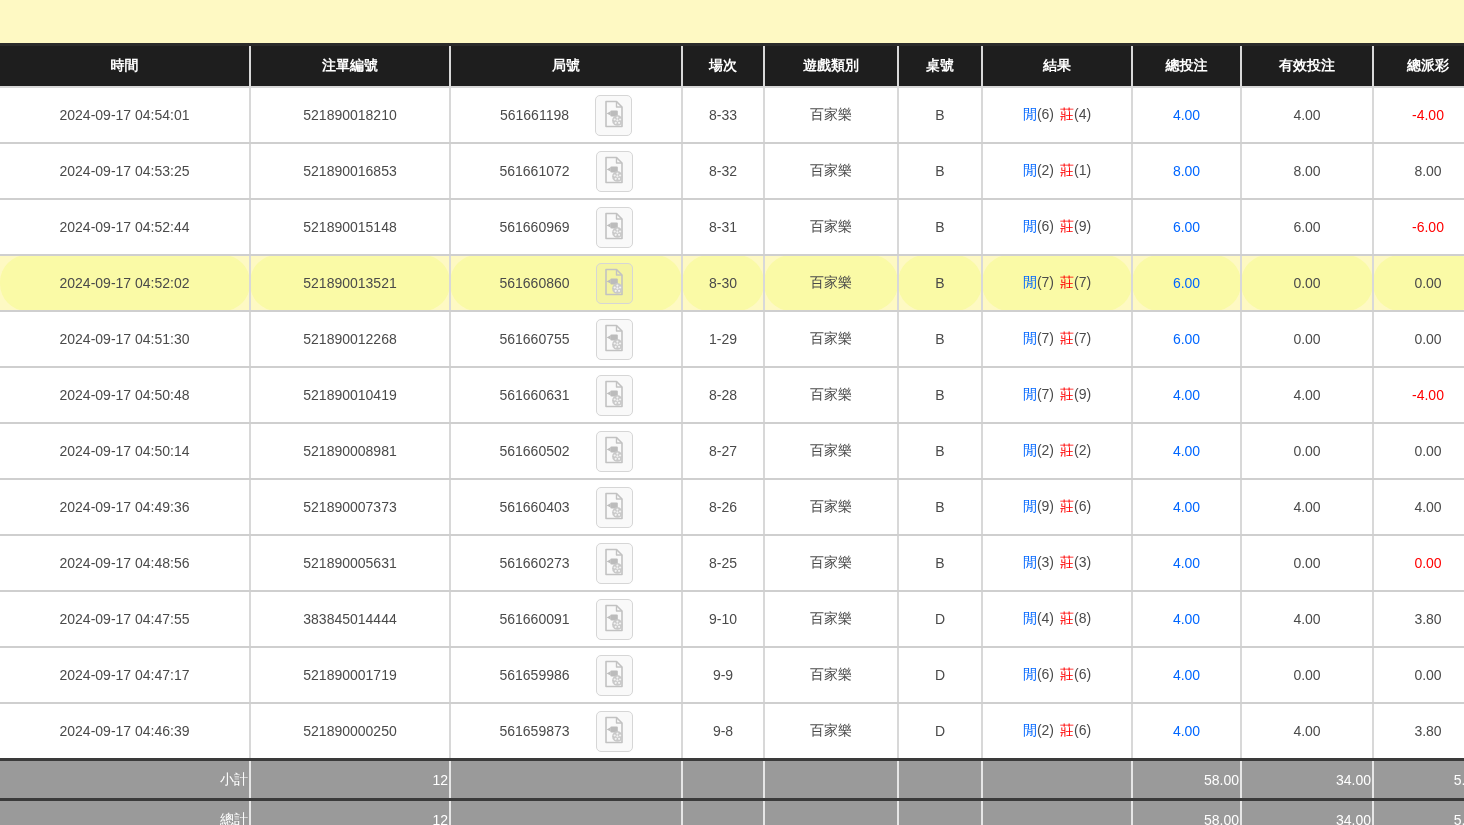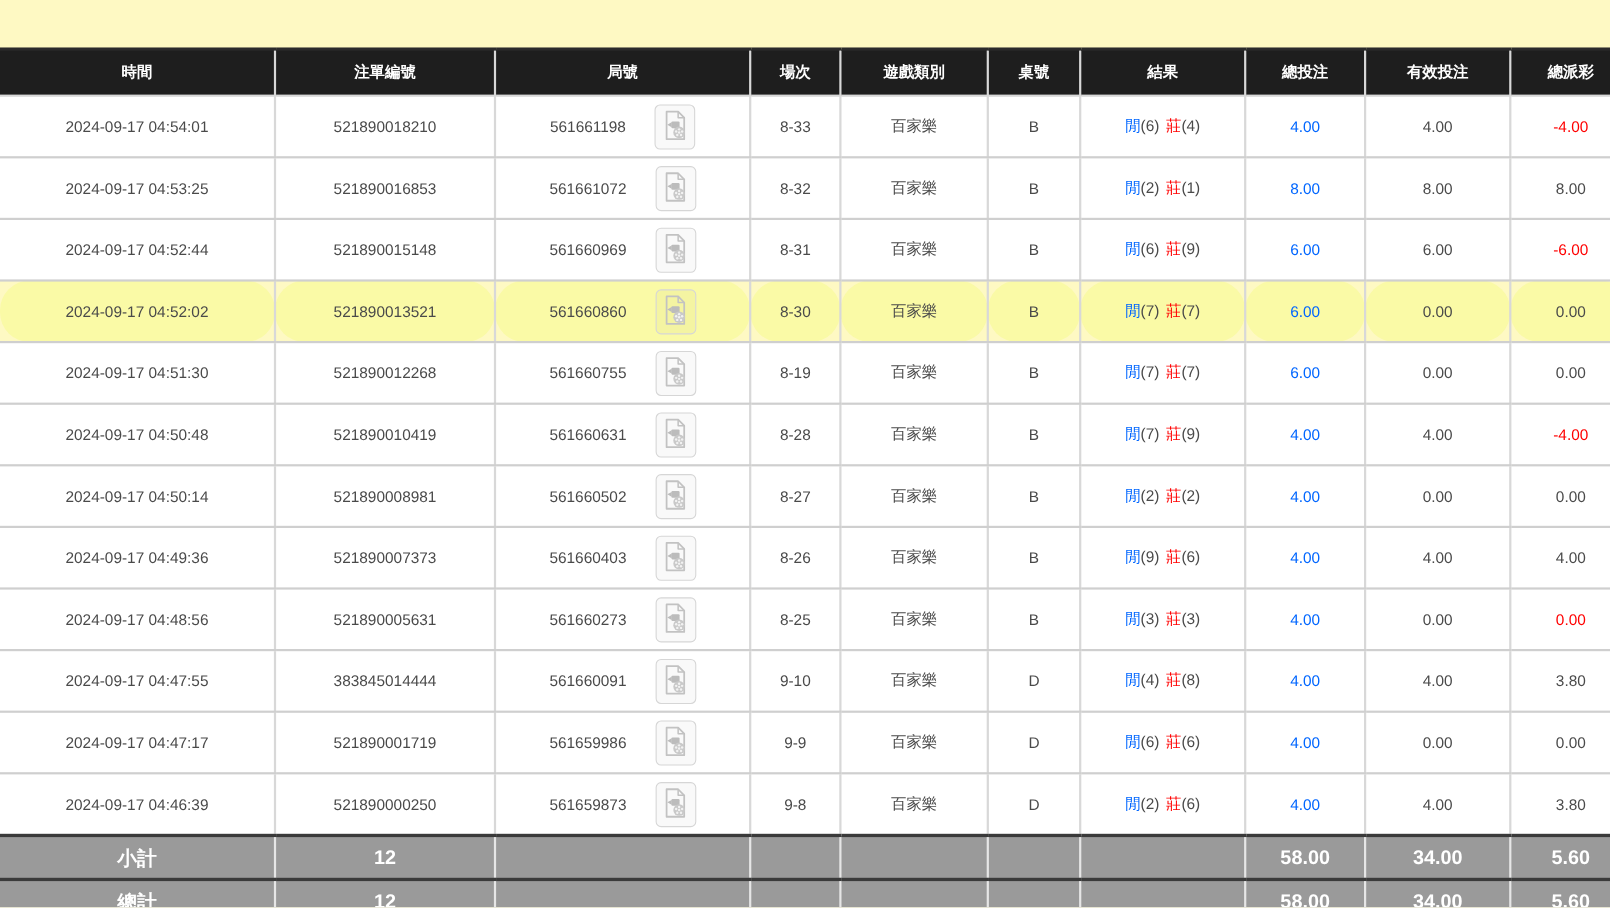--- a/index.html
+++ b/index.html
@@ -32,22 +32,22 @@
   .red{color:var(--loss-red);}
   .p-label{color:var(--player-blue);}
   .b-label{color:var(--banker-red);margin-left:6px;}
   .round-flex{display:inline-flex;align-items:center;justify-content:center;gap:26px;}
   .vid-btn{
     width:37px;height:41px;border:1px solid #d6d6d6;border-radius:5px;
     background:rgba(0,0,0,0.025);display:inline-flex;align-items:center;justify-content:center;
     cursor:pointer;padding:0;
   }
   tfoot td{
-    background:var(--footer-bg);color:var(--footer-text);font-weight:bold;font-size:18px;
-    height:35px;text-align:center;vertical-align:middle;
+    background:var(--footer-bg);color:var(--footer-text);font-weight:normal;font-size:14px;
+    height:35px;text-align:right;vertical-align:middle;
     border-right:2px solid #e6e6e6;border-top:3px solid var(--footer-line);
   }
   tfoot td:last-child{border-right:none;}
   tfoot tr:last-child td{border-bottom:3px solid var(--footer-line);}
 </style>
 </head>
 <body>
 
 <div class="viewport">
   <div class="table-wrap">
@@ -209,21 +209,21 @@
                       <circle cx="15.4" cy="20.4" r="5.3" fill="#c9c9c9"></circle>
                       <circle cx="15.4" cy="20.4" r="1.1" fill="#f2f2f2"></circle>
                       <circle cx="15.4" cy="17.6" r="1.1" fill="#f2f2f2"></circle>
                       <circle cx="18.1" cy="19.5" r="1.1" fill="#f2f2f2"></circle>
                       <circle cx="17.1" cy="22.8" r="1.1" fill="#f2f2f2"></circle>
                       <circle cx="13.7" cy="22.8" r="1.1" fill="#f2f2f2"></circle>
                       <circle cx="12.7" cy="19.5" r="1.1" fill="#f2f2f2"></circle>
                     </svg></span>
                 </button>
               </span></td>
-            <td>8-19</td>
+            <td>1-29</td>
             <td>百家樂</td>
             <td>B</td>
             <td><span class="p-label">閒</span><span>(7)</span><span class="b-label">莊</span><span>(7)</span></td>
             <td class="blue">6.00</td>
             <td>0.00</td>
             <td>0.00</td>
           </tr>
           <tr>
             <td>2024-09-17 04:50:48</td>
             <td>521890010419</td>

